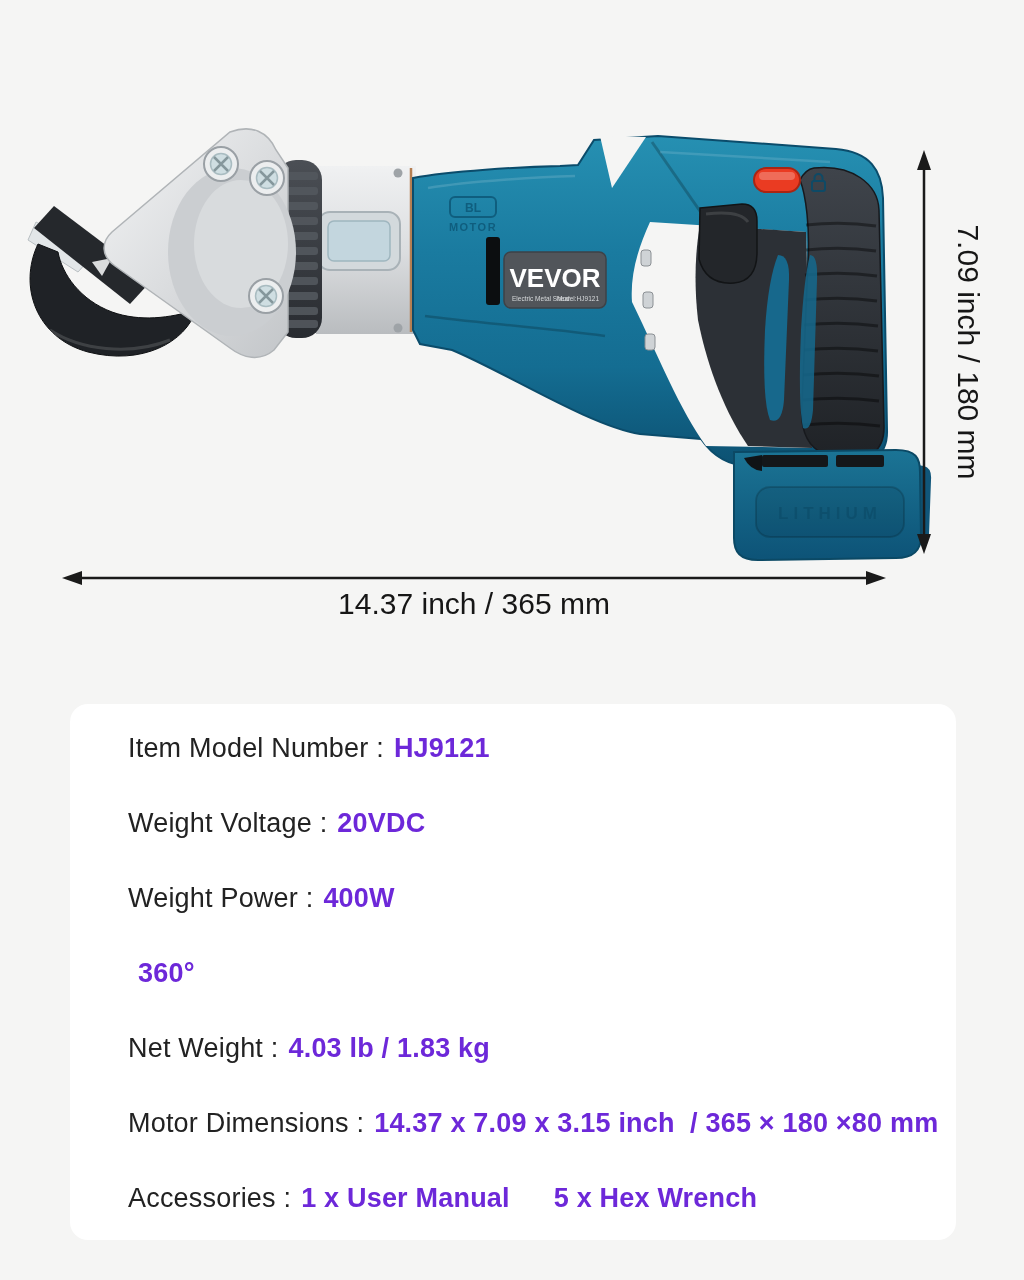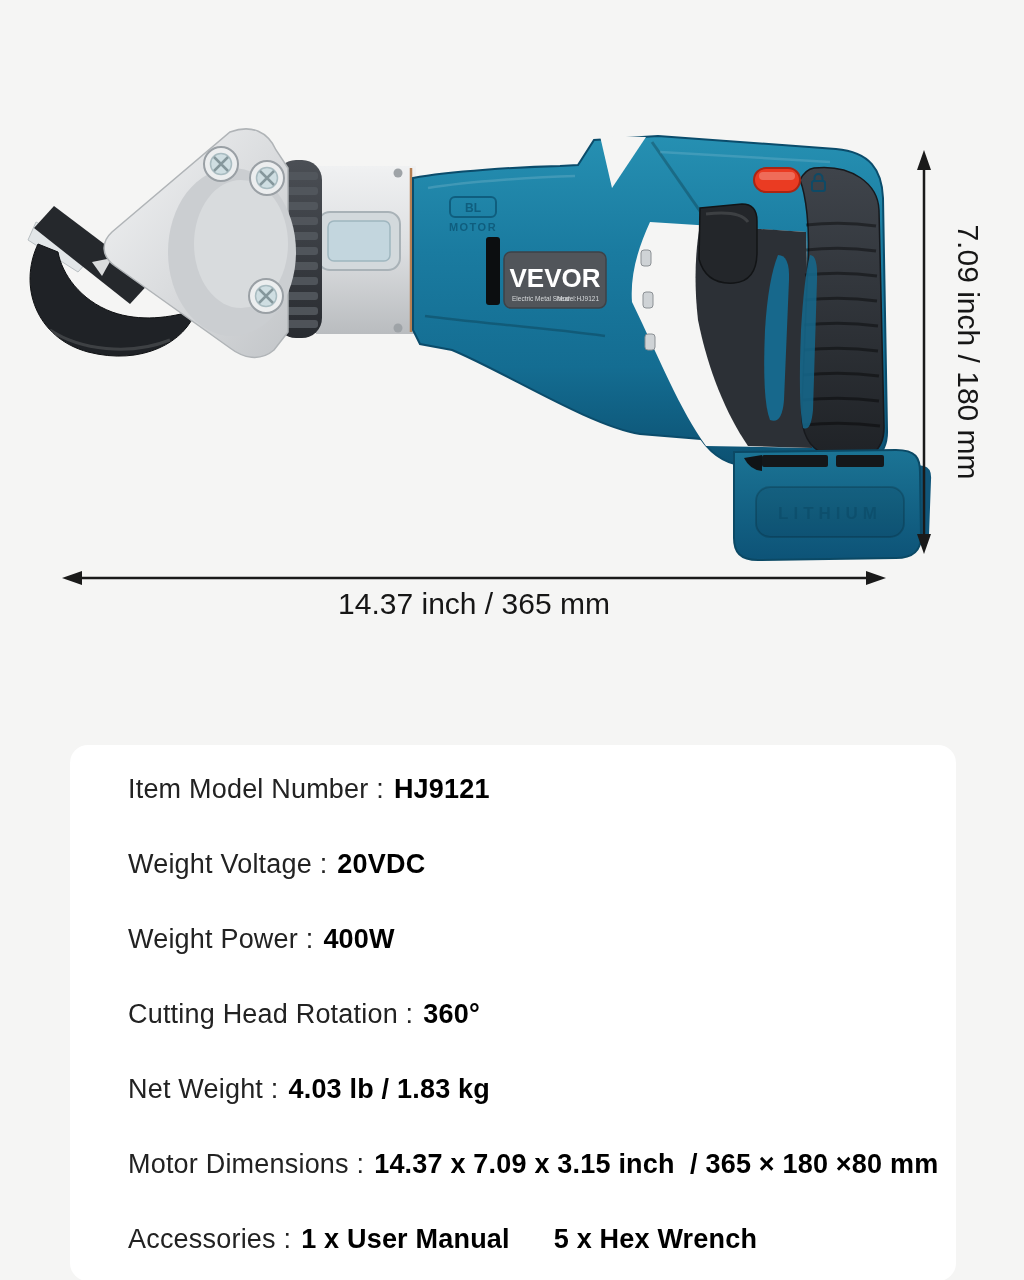--- a/index.html
+++ b/index.html
@@ -6,31 +6,31 @@
   body{
     width:1024px;height:1280px;
     background:#f5f5f4;
     font-family:"Liberation Sans", sans-serif;
     position:relative;overflow:hidden;
   }
   .stage{position:absolute;inset:0;text-align:center;}
   .product-svg{position:absolute;left:0;top:0;width:1024px;height:700px;display:block;}
 
   .spec-card{
-    position:absolute;left:70px;top:745px;width:886px;height:536px;
+    position:absolute;left:70px;top:704px;width:886px;height:536px;
     background:#ffffff;border-radius:18px;
     box-sizing:border-box;padding:7px 0 0 58px;
     display:flex;flex-direction:column;
   }
   .spec-row{
     height:75px;display:flex;align-items:center;
     font-size:27px;letter-spacing:0.2px;
   }
   .spec-label{color:#222222;font-weight:400;white-space:pre;}
-  .spec-value{color:#000000;font-weight:700;margin-left:10px;white-space:pre;}
+  .spec-value{color:#6d28d9;font-weight:700;margin-left:10px;white-space:pre;}
   .spec-value.second{margin-left:44px;}
 </style>
 </head>
 <body>
 
 <div class="stage">
 
   <svg class="product-svg" viewBox="0 0 1024 700">
     <defs>
       <linearGradient id="gradTeal" x1="0" y1="0" x2="0" y2="1">
@@ -225,21 +225,20 @@
     </div>
     <div class="spec-row">
       <span class="spec-label">Weight Voltage :</span>
       <span class="spec-value">20VDC</span>
     </div>
     <div class="spec-row">
       <span class="spec-label">Weight Power :</span>
       <span class="spec-value">400W</span>
     </div>
     <div class="spec-row">
-      <span class="spec-label">Cutting Head Rotation :</span>
       <span class="spec-value">360°</span>
     </div>
     <div class="spec-row">
       <span class="spec-label">Net Weight :</span>
       <span class="spec-value">4.03 lb / 1.83 kg</span>
     </div>
     <div class="spec-row">
       <span class="spec-label">Motor Dimensions :</span>
       <span class="spec-value">14.37 x 7.09 x 3.15 inch  / 365 × 180 ×80 mm</span>
     </div>

